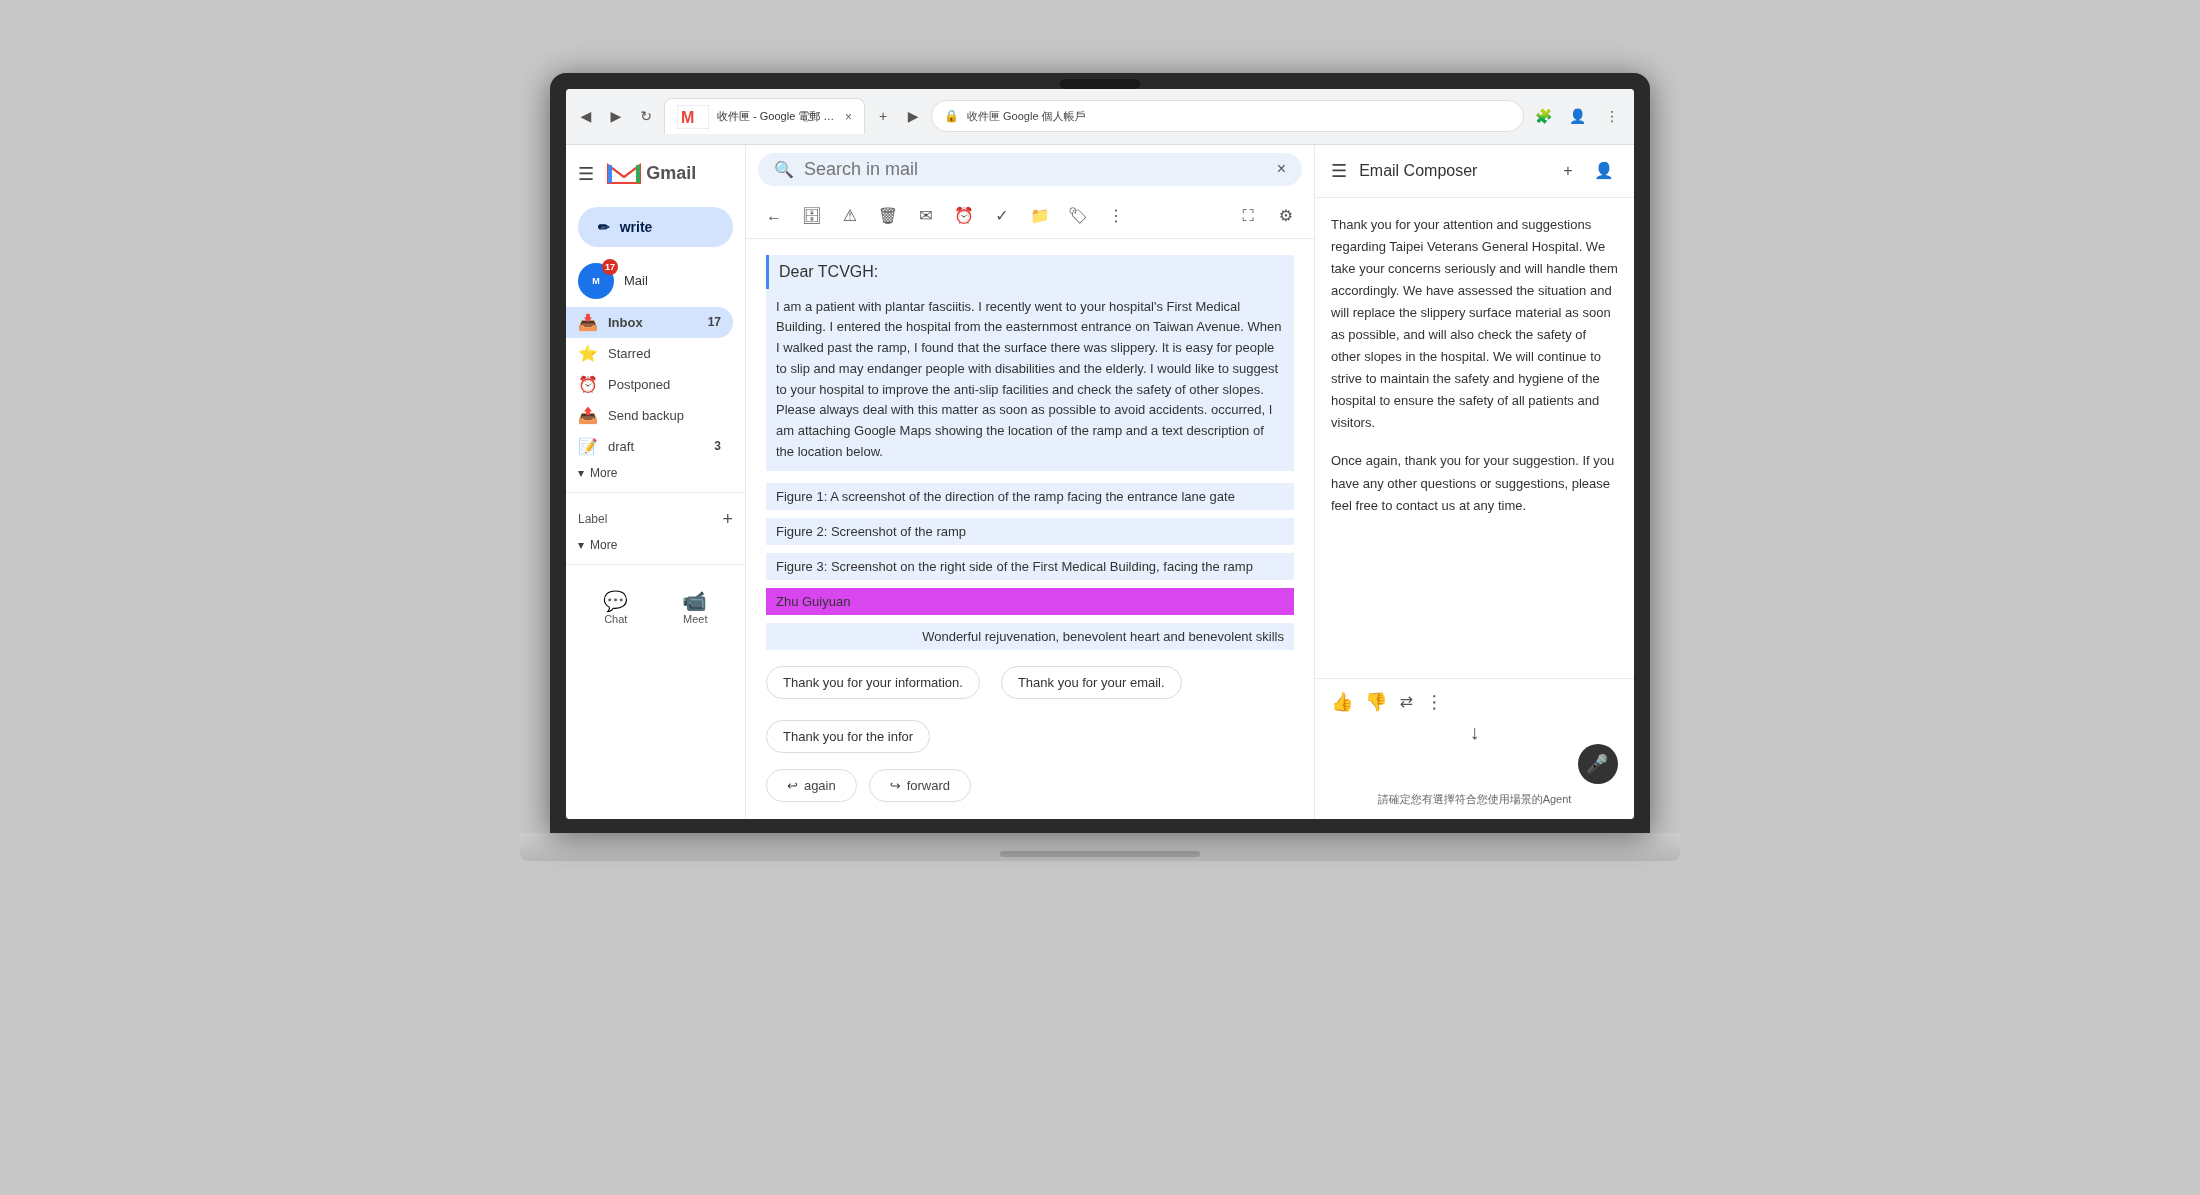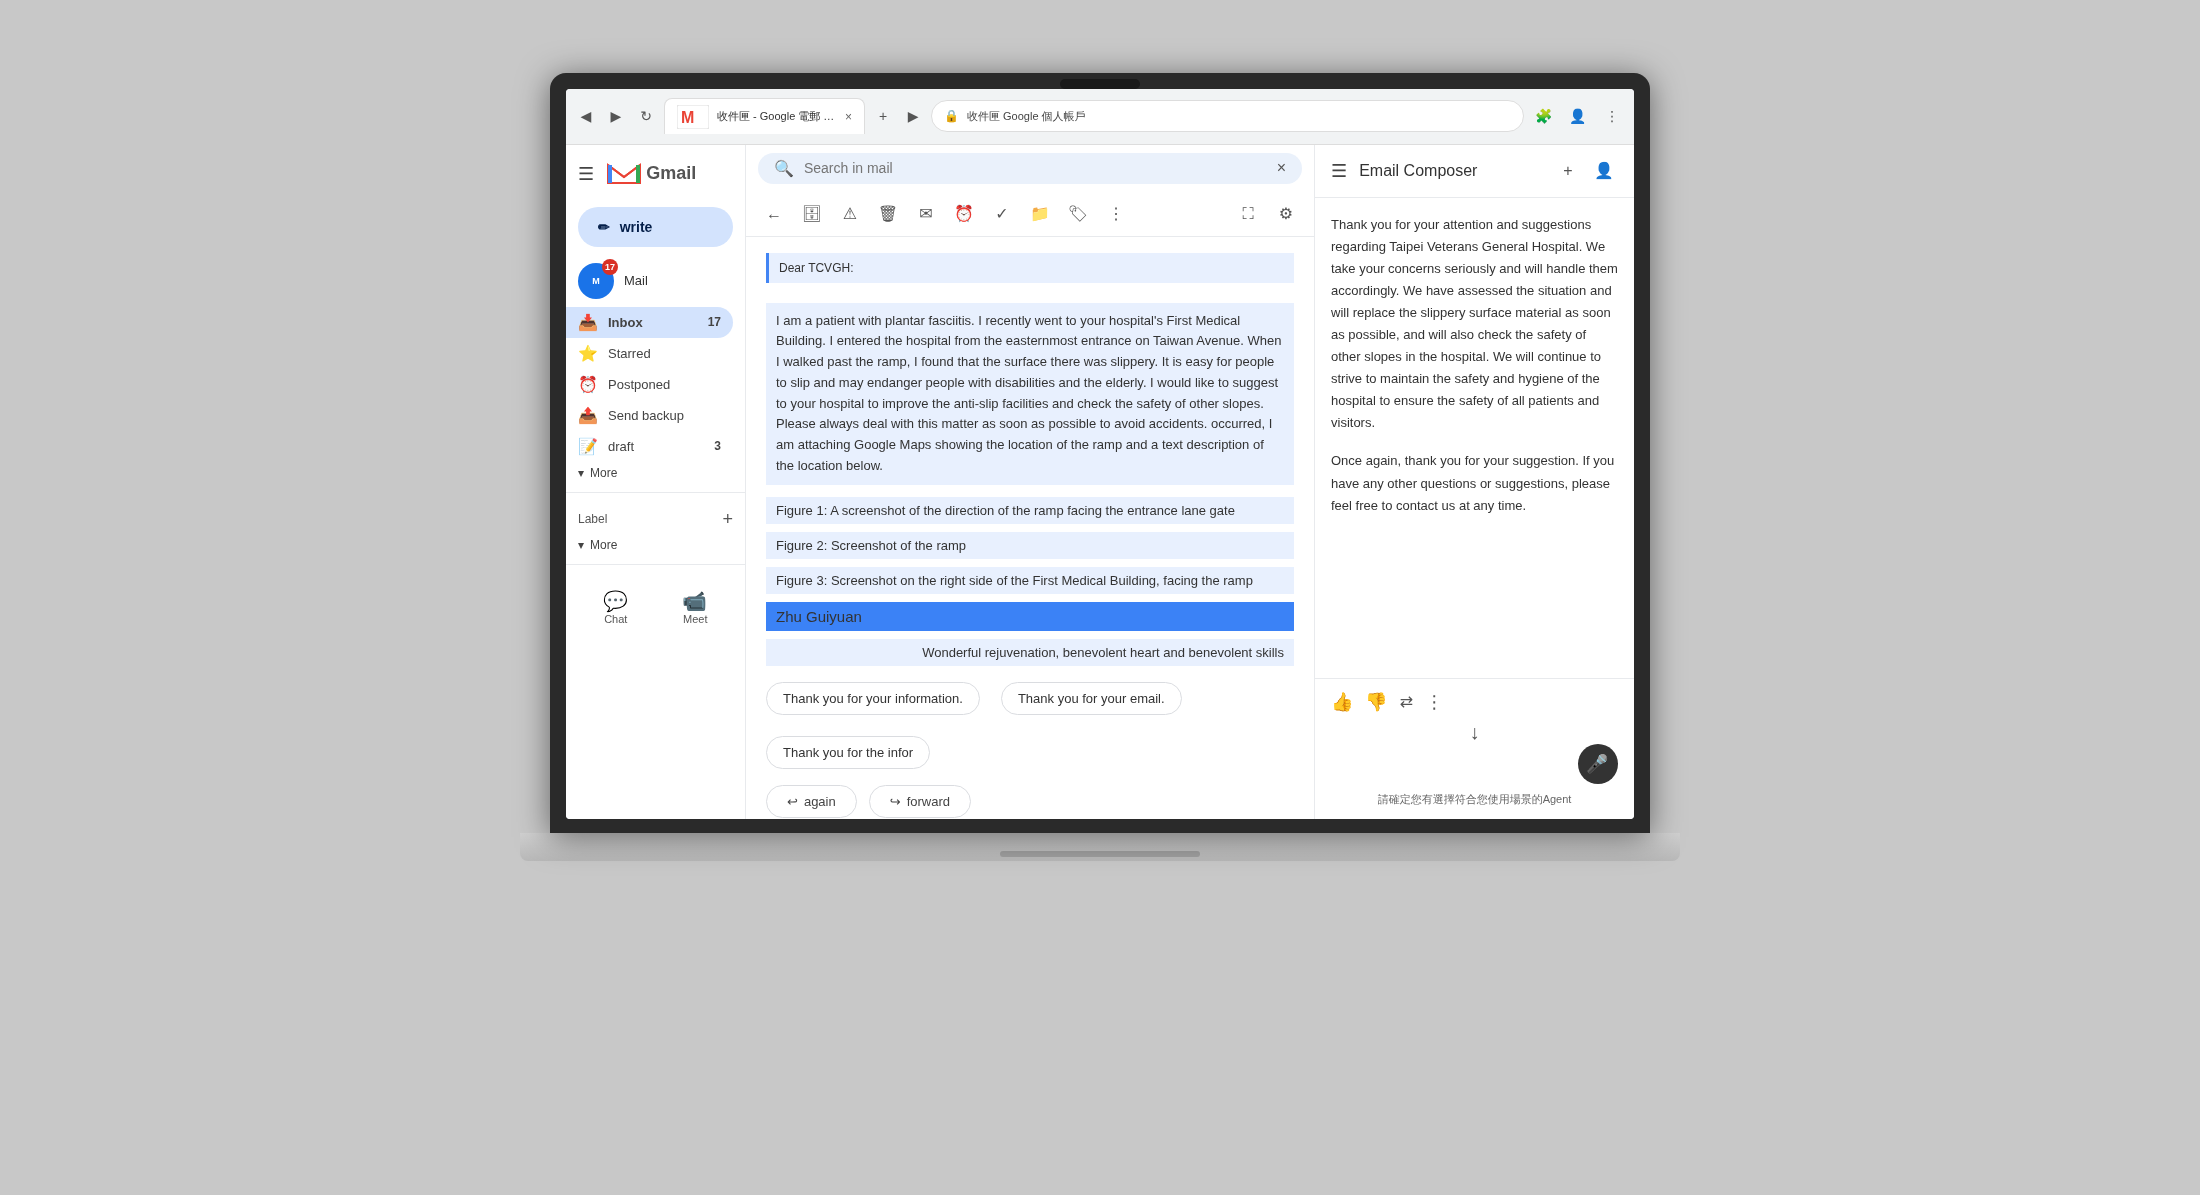--- a/index.html
+++ b/index.html
@@ -310,21 +310,21 @@
 
     .search-icon {
       color: #555;
       font-size: 16px;
     }
 
     .search-input {
       border: none;
       background: transparent;
       flex: 1;
-      font-size: 14px;
+      font-size: 18px;
       color: #6d28d9;
       outline: none;
     }
 
     .search-close-btn {
       color: #555;
       cursor: pointer;
       font-size: 16px;
       background: none;
       border: none;
@@ -359,22 +359,22 @@
     
     .email-content {
       flex: 1;
       overflow-y: auto;
       padding: 16px 20px;
     }
 
     .email-greeting {
       background: #e8f0fe;
       padding: 8px 10px;
-      margin-bottom: 20px;
-      font-size: 12px;
+      margin-bottom: 0;
+      font-size: 16px;
       color: #333;
       border-left: 3px solid #4285f4;
     }
 
     .email-body-text {
       font-size: 13px;
       line-height: 1.6;
       color: #333;
       background: #e8f0fe;
       padding: 8px 10px;
@@ -383,23 +383,23 @@
 
     .email-figure {
       font-size: 13px;
       color: #333;
       background: #e8f0fe;
       padding: 6px 10px;
       margin-bottom: 8px;
     }
 
     .email-signature {
-      font-size: 15px;
+      font-size: 13px;
       color: #333;
-      background: #3b82f6;
+      background: #d946ef;
       padding: 6px 10px;
       margin-bottom: 8px;
     }
 
     .email-tagline {
       font-size: 13px;
       color: #333;
       background: #e8f0fe;
       padding: 6px 10px;
       margin-bottom: 16px;

